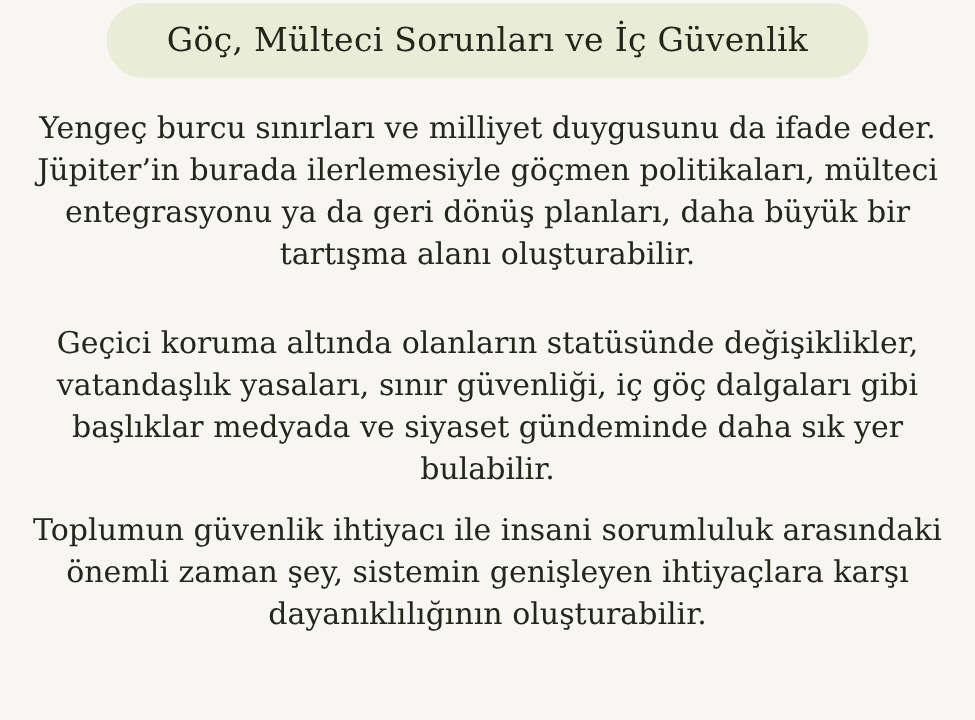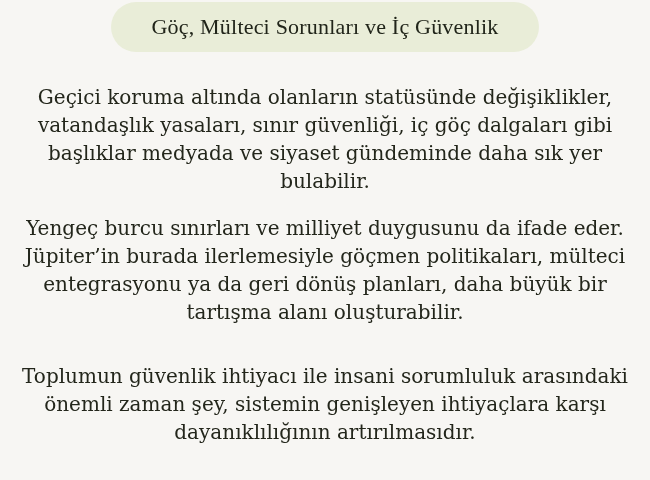--- a/index.html
+++ b/index.html
@@ -24,64 +24,63 @@
   }
   .badge {
     margin-top: 2px;
     height: 50px;
     padding: 0 40px;
     background: #e9edd8;
     border-radius: 26px;
     display: flex;
     align-items: center;
     justify-content: center;
-    font-family: Liberation Serif, serif;
   }
   .badge-title {
     font-size: 22px;
     color: #21251a;
     letter-spacing: 0.2px;
     white-space: nowrap;
   }
   .para {
     width: 650px;
     text-align: center;
   }
   .para-1 { margin-top: 19px; }
   .para-2 { margin-top: 31px; }
-  .para-3 { margin-top: 36px; }
+  .para-3 { margin-top: 13px; }
   .line {
     font-size: 20px;
     line-height: 28px;
     white-space: nowrap;
     color: #23261b;
   }
 </style>
 </head>
 <body>
 
 <div class="page">
 
   <div class="badge">
     <span class="badge-title">Göç, Mülteci Sorunları ve İç Güvenlik</span>
   </div>
 
+  <div class="para para-1">
+    <div class="line">Yengeç burcu sınırları ve milliyet duygusunu da ifade eder.</div>
+    <div class="line">Jüpiter’in burada ilerlemesiyle göçmen politikaları, mülteci</div>
+    <div class="line">entegrasyonu ya da geri dönüş planları, daha büyük bir</div>
+    <div class="line">tartışma alanı oluşturabilir.</div>
+  </div>
+
   <div class="para para-2">
     <div class="line">Geçici koruma altında olanların statüsünde değişiklikler,</div>
     <div class="line">vatandaşlık yasaları, sınır güvenliği, iç göç dalgaları gibi</div>
     <div class="line">başlıklar medyada ve siyaset gündeminde daha sık yer</div>
     <div class="line">bulabilir.</div>
   </div>
 
-  <div class="para para-1">
-    <div class="line">Yengeç burcu sınırları ve milliyet duygusunu da ifade eder.</div>
-    <div class="line">Jüpiter’in burada ilerlemesiyle göçmen politikaları, mülteci</div>
-    <div class="line">entegrasyonu ya da geri dönüş planları, daha büyük bir</div>
-    <div class="line">tartışma alanı oluşturabilir.</div>
-  </div>
-
   <div class="para para-3">
     <div class="line">Toplumun güvenlik ihtiyacı ile insani sorumluluk arasındaki</div>
     <div class="line">önemli zaman şey, sistemin genişleyen ihtiyaçlara karşı</div>
-    <div class="line">dayanıklılığının artırılmasıdır.</div>
+    <div class="line">dayanıklılığının oluşturabilir.</div>
   </div>
 
 </div>
 
 </body></html>

